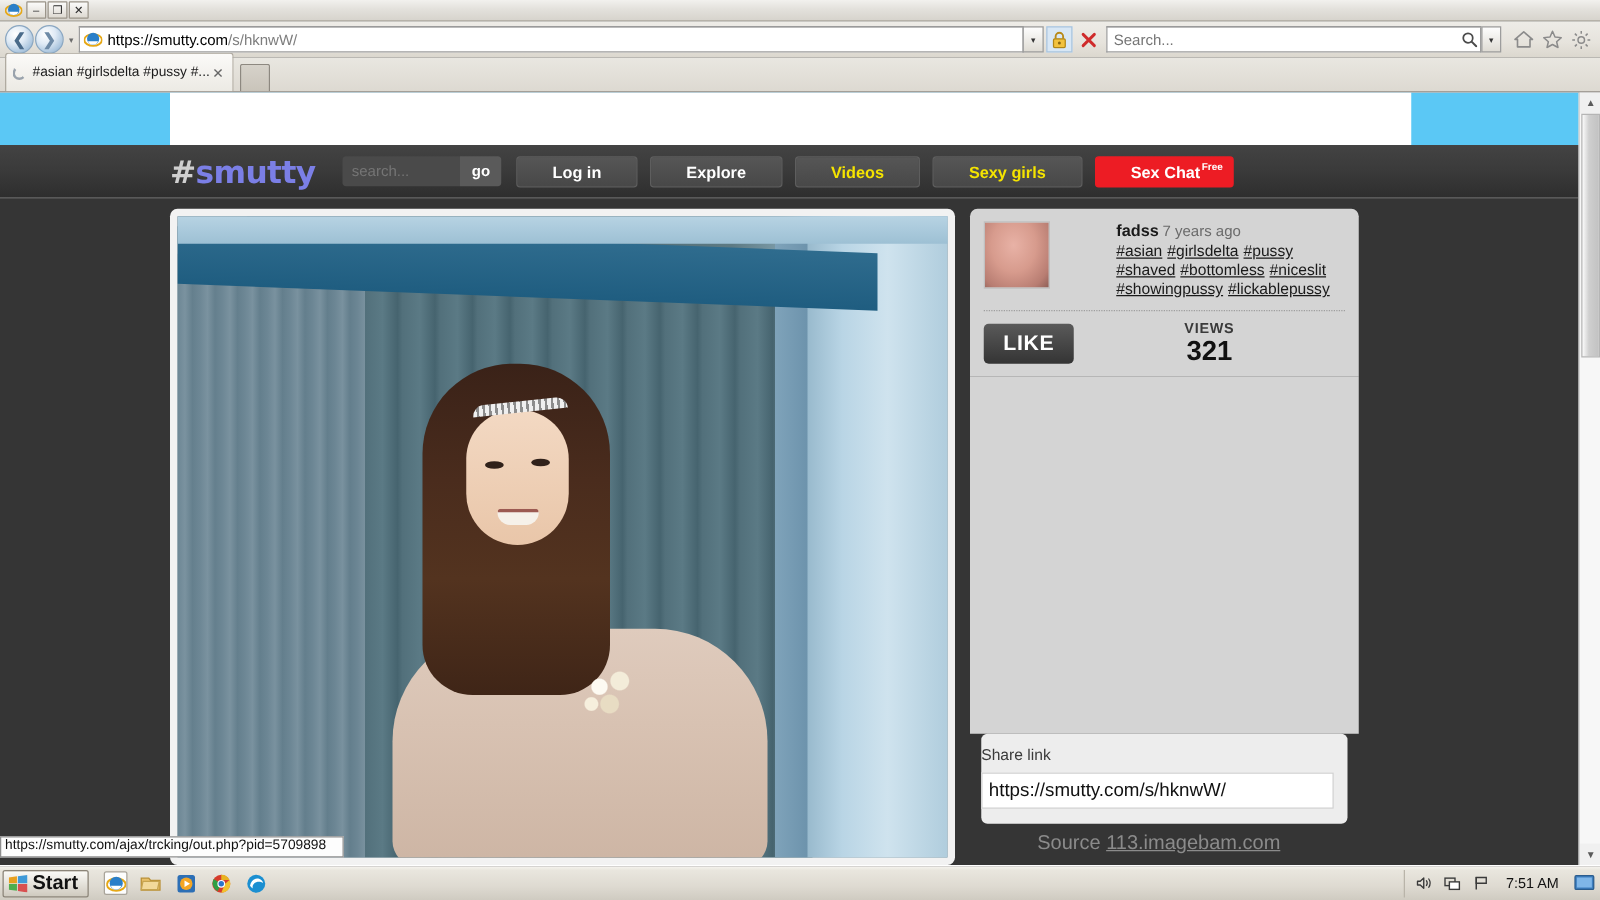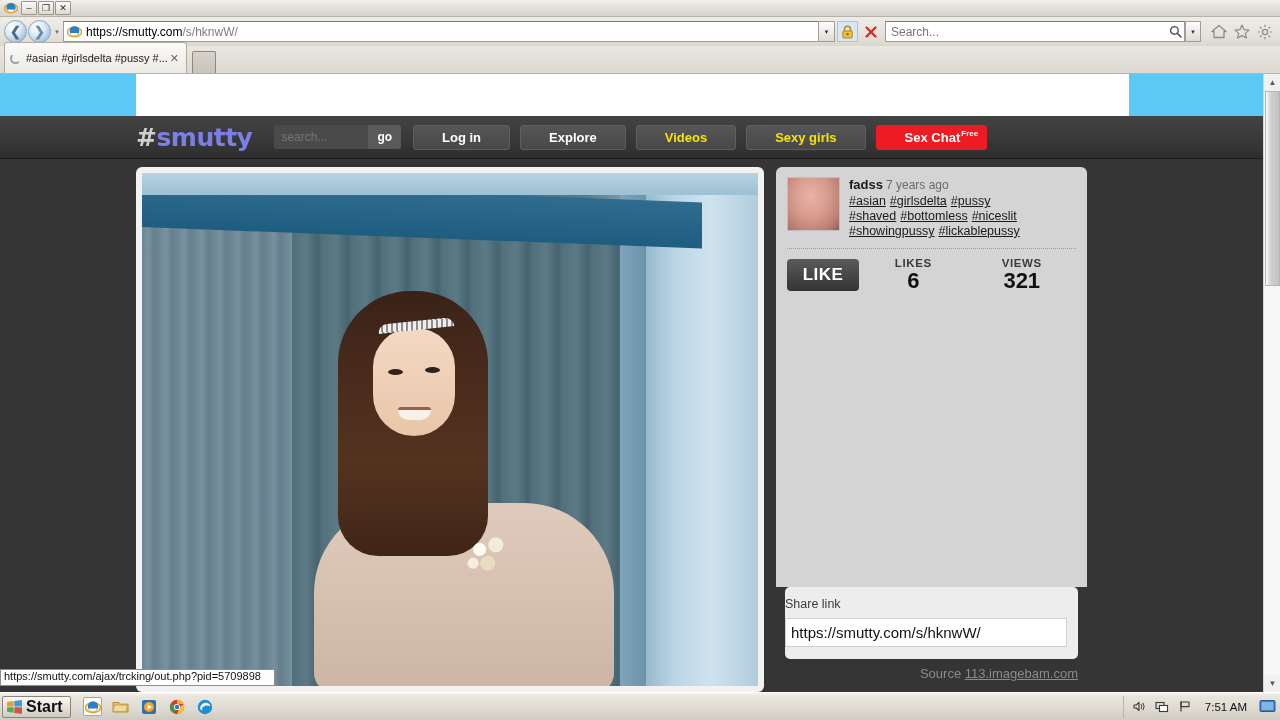--- a/index.html
+++ b/index.html
@@ -216,21 +216,21 @@
                radial-gradient(circle at 28% 70%,#f6efdd 0 5px,transparent 6px);}
   .ph-strand{position:absolute;left:300px;top:300px;width:2px;height:70px;background:#4a3b33;transform:rotate(8deg);}
 
   
   .side{
     position:absolute;left:776px;top:8px;width:311px;height:525px;
   }
   .side-card{
     background:#d4d4d4;border-radius:6px 6px 0 0;padding:10px 11px 8px 11px;
   }
-  .post-head{display:flex;}
+  .post-head{display:flex;gap:44px;}
   .avatar{
     width:53px;height:54px;flex:0 0 auto;margin-right:9px;border:1px solid #c0c0c0;
     background:radial-gradient(ellipse at 45% 35%,#e8b2a6 0%,#d79b8d 45%,#b87d72 80%,#8d5f57 100%);
   }
   .post-meta{flex:1 1 auto;line-height:15px;}
   .uname{font-size:13px;font-weight:bold;color:#1a1a1a;}
   .ago{font-size:12px;color:#6a6a6a;margin-left:3px;}
   .tags{margin-top:1px;}
   .tags a{
     font-size:12.5px;color:#1a1a1a;text-decoration:underline;margin-right:4px;white-space:nowrap;
@@ -252,21 +252,21 @@
   .sharebox{
     background:#ededed;border-radius:5px;margin:0 9px;padding:10px 11px 12px 0;
   }
   .share-label{font-size:12.5px;color:#3b3b3b;margin-bottom:7px;}
   .share-input{
     width:100%;height:29px;background:#fff;border:1px solid #cfcfcf;
     font-size:15px;color:#111;padding-left:5px;outline:none;
     font-family:"Liberation Sans",sans-serif;
   }
   .source{
-    text-align:right;padding:7px 9px 0 0;font-size:13px;color:#8b8b8b;
+    text-align:center;padding:7px 9px 0 0;font-size:16px;color:#8b8b8b;
   }
   .source a{color:#8b8b8b;text-decoration:underline;}
 
   
   .watermark{
     position:absolute;left:1010px;top:605px;width:235px;height:60px;
     display:flex;align-items:center;gap:6px;pointer-events:none;
   }
   .wm-txt{font-size:37px;font-weight:bold;color:rgba(255,255,255,.33);
     font-family:"DejaVu Sans",sans-serif;letter-spacing:1px;}
@@ -466,24 +466,20 @@
               <a>#showingpussy</a><a>#lickablepussy</a>
             </div>
           </div>
         </div>
 
         <div class="divider"></div>
 
         <div class="stats">
           <div class="likebtn">LIKE</div>
           <div class="stat">
-            <div class="lbl">LIKES</div>
-            <div class="num">6</div>
-          </div>
-          <div class="stat">
             <div class="lbl">VIEWS</div>
             <div class="num">321</div>
           </div>
         </div>
       </div>
 
       <div class="side-filler"></div>
 
       <div class="sharebox">
         <div class="share-label">Share link</div>

